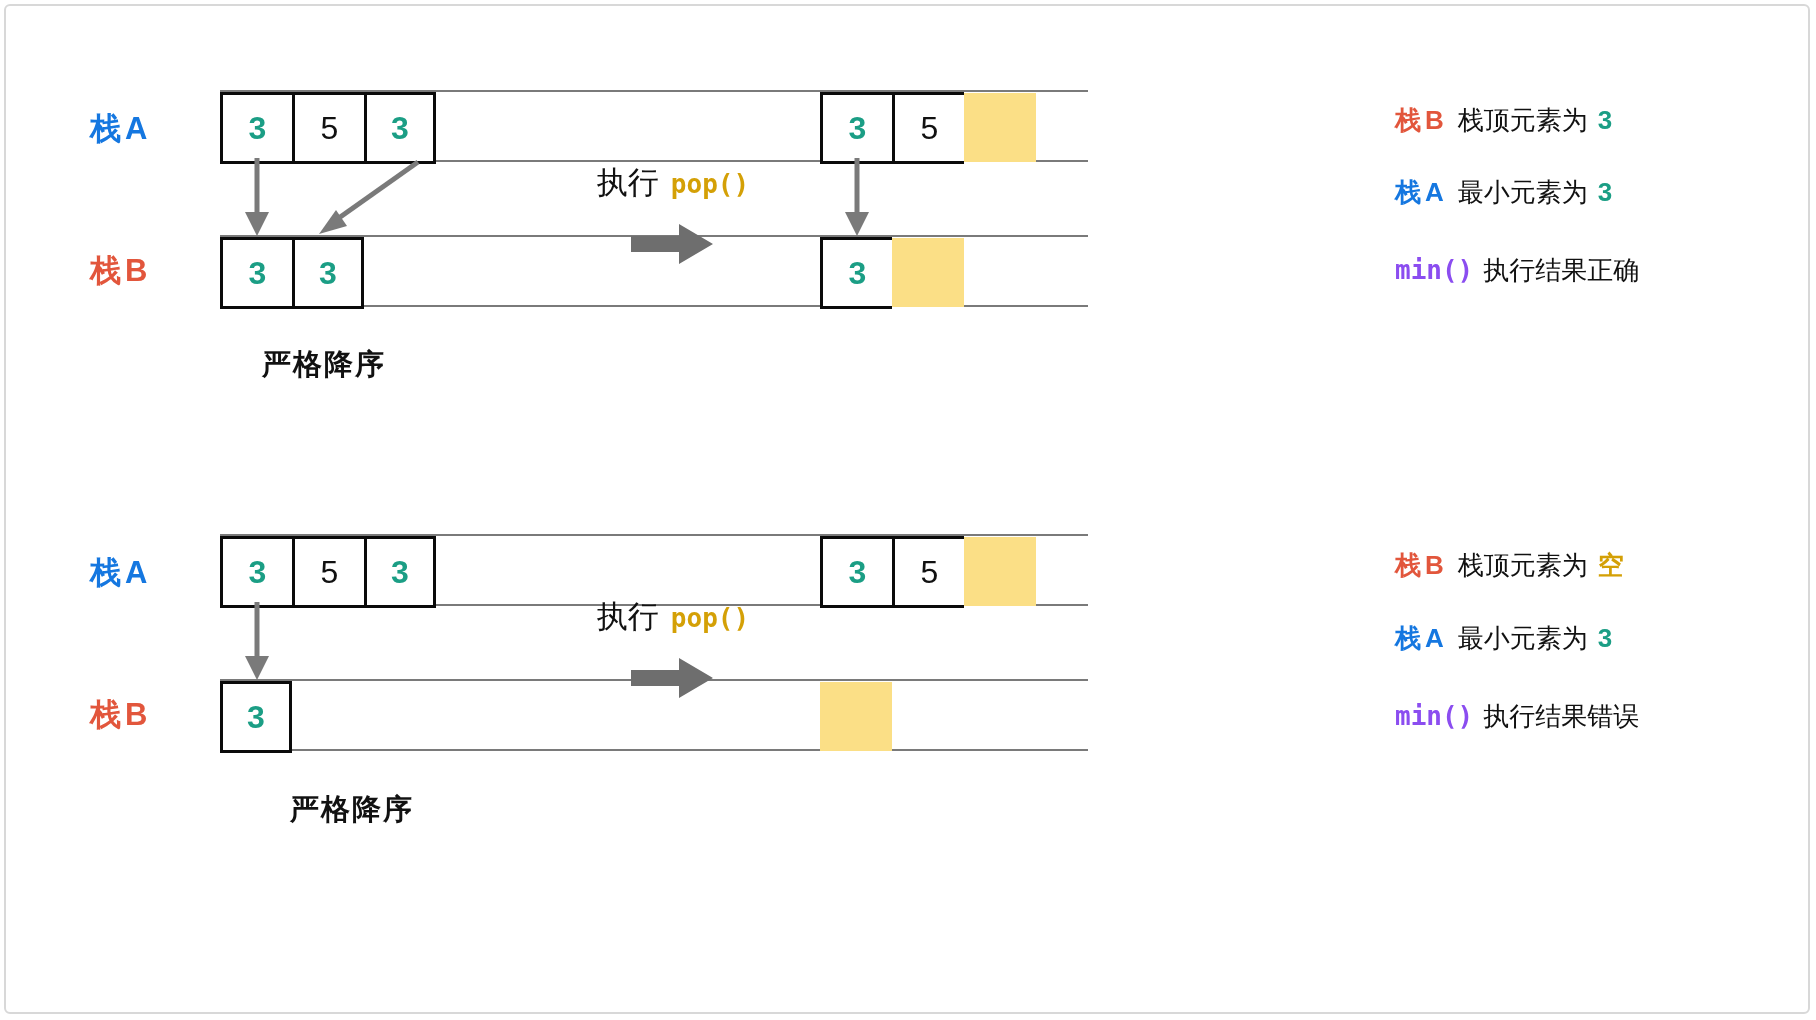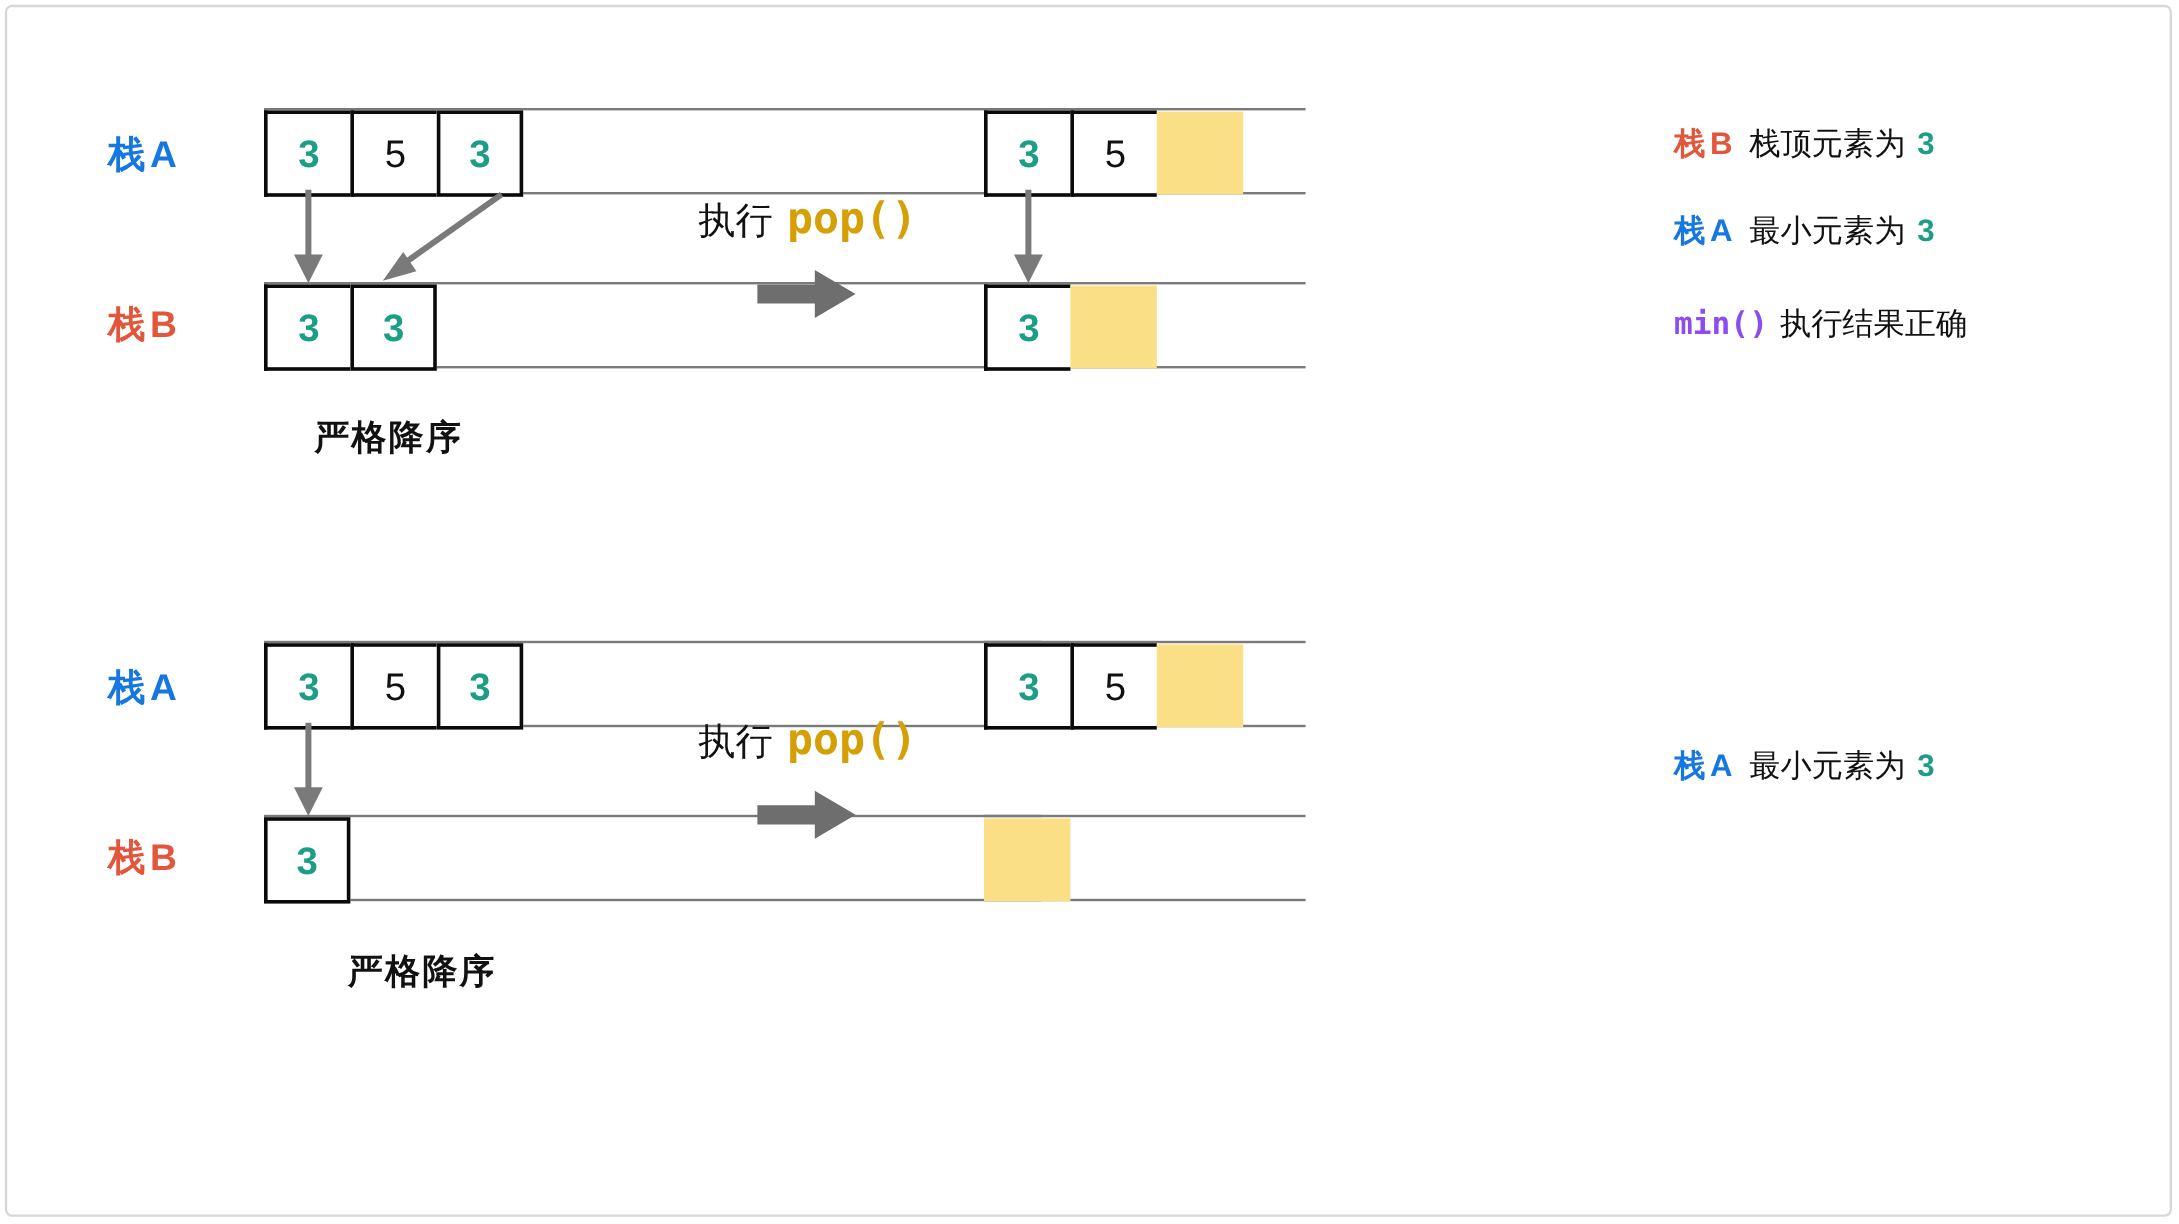--- a/index.html
+++ b/index.html
@@ -71,21 +71,21 @@
   .transition .txt{
     font-size:31px;
     white-space:nowrap;
     color:#111111;
     font-weight:normal;
   }
   .transition .code{
     font-family:"DejaVu Sans Mono","Liberation Mono",monospace;
     color:#d4a006;
     font-weight:bold;
-    font-size:36px;
+    font-size:26px;
     margin-left:12px;
   }
   .bigarrow{margin:16px auto 0;display:block;}
 
   
   .caption{
     position:absolute;
     font-size:29px;
     font-weight:bold;
     color:#111111;
@@ -236,18 +236,24 @@
       <div class="cell hl"></div>
     </div>
   </div>
 
   <div class="stack" style="left:820px;top:679px;width:268px;">
     <div class="cells">
       <div class="cell hl"></div>
     </div>
   </div>
 
+  <div class="result-line" style="left:1395px;top:565px;">
+    <span class="sB"><span>栈</span><span>B</span></span><span class="mid">栈顶元素为</span><span class="val-gold">空</span>
+  </div>
 
   <div class="result-line" style="left:1395px;top:638px;">
     <span class="sA"><span>栈</span><span>A</span></span><span class="mid">最小元素为</span><span class="val-teal">3</span>
   </div>
 
+  <div class="result-line" style="left:1395px;top:716px;">
+    <span class="fn">min()</span><span class="mid">执行结果错误</span>
+  </div>
 </div>
 
 </body></html>

